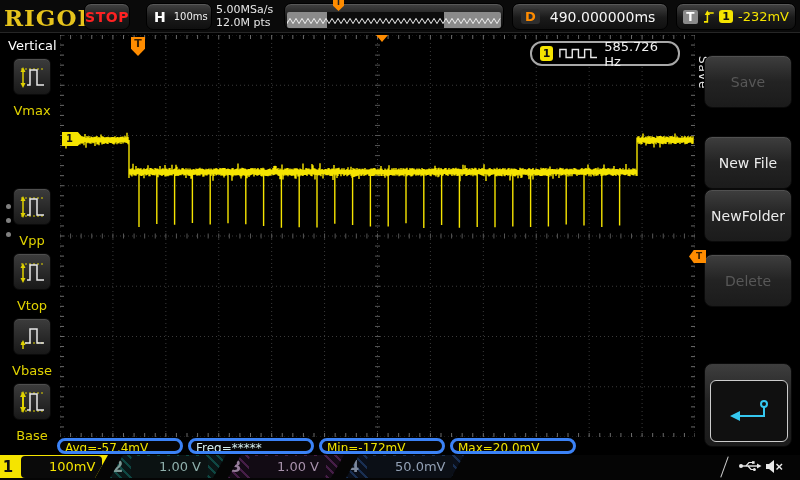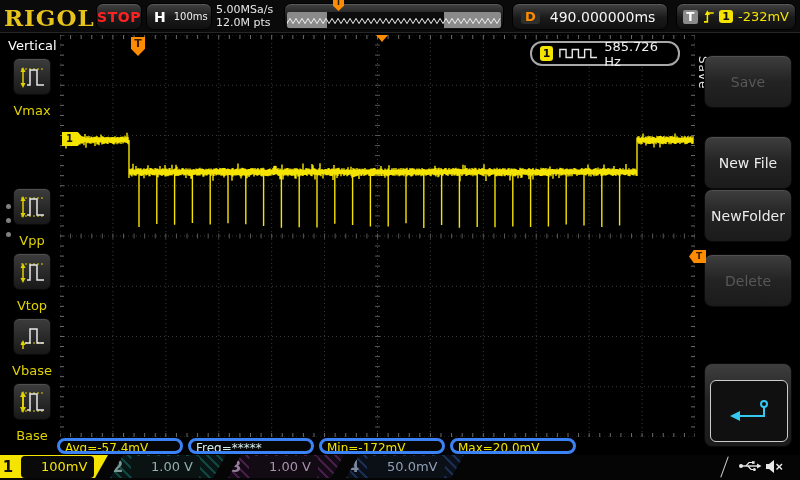--- a/index.html
+++ b/index.html
@@ -7,21 +7,21 @@
     font-family:"DejaVu Sans", sans-serif; }
   #screen { position:relative; width:800px; height:480px; background:#000; }
 
   
   #topbar { position:absolute; left:0; top:0; width:800px; height:33px; background:#0a0a0a; border-bottom:1px solid #262626; }
   .tbox { position:absolute; top:3px; height:27px; border-radius:7px;
     background:linear-gradient(#424242,#1a1a1a 55%,#101010); border:1px solid #000;
     box-shadow:inset 0 1px 0 rgba(255,255,255,.12); display:flex; align-items:center; }
   #brand { left:4px; top:4px; position:absolute; color:#e6c41c; font-family:"DejaVu Serif", serif;
     font-weight:bold; font-size:23px; letter-spacing:1px; font-style:normal; }
-  #stopbox { left:96px; width:46px; justify-content:center; }
+  #stopbox { left:84px; width:46px; justify-content:center; }
   #stopbox span { color:#ff2222; font-weight:bold; font-size:14px; letter-spacing:.5px; }
   #hbox { left:146px; width:66px; padding:0 7px; gap:8px; }
   #hbox .hletter { color:#fff; font-weight:bold; font-size:14px; }
   #hbox .hval { color:#f0f0f0; font-size:10px; }
   #acq { left:216px; top:3px; position:absolute; color:#e8e8e8; font-size:11px; line-height:13px; }
   #posbarbox { left:284px; width:220px; padding:0; }
   #posbar { position:absolute; left:2px; top:8px; width:214px; height:16px; background:#8a8a8a; border-radius:2px; overflow:hidden; }
   #poswindow { position:absolute; left:40px; top:0; width:117px; height:16px; background:#0c0c0c; }
   #posbarbox svg { position:absolute; left:2px; top:8px; }
   #postrig { position:absolute; left:48px; top:-6px; width:11px; height:13px; background:#ff8c00;
@@ -82,21 +82,21 @@
 
   
   .meas { position:absolute; top:438px; width:126px; height:16px; border:3px solid #3b82f6;
     border-radius:8px; background:#060606; font-size:12px; line-height:14px; padding-left:5px;
     white-space:nowrap; overflow:hidden; }
 
   
   #chbar { position:absolute; left:0; top:455px; width:800px; height:25px; background:#050505; }
   .chtab { position:absolute; top:0; height:23px; display:flex; align-items:center; gap:5px; }
   .chnum { font-weight:bold; font-size:15px; width:16px; text-align:center; }
-  .chbox { height:22px; border-radius:4px; display:flex; align-items:center; gap:2px; padding:0 7px; }
+  .chbox { height:22px; border-radius:4px; display:flex; align-items:center; gap:10px; padding:0 7px; }
   .coup { width:11px; height:7px; }
   .coup .l1 { height:2px; background:currentColor; margin-bottom:2px; }
   .coup .l2 { height:2px; background:repeating-linear-gradient(90deg,currentColor 0 2px,transparent 2px 4px); }
   #ch1tab { left:0; width:108px; background:#f5e400;
     clip-path:polygon(0 0,100% 0,calc(100% - 13px) 100%,0 100%); }
   #ch1tab .chnum { color:#111; }
   #ch1tab .chbox { background:#0a0a0a; color:#f5e400; font-size:13px; }
   .offtab .chbox { background:#0b1212; font-size:13px; }
   #ch2tab { left:110px; width:116px; background:#0a1616;
     background-image:repeating-linear-gradient(45deg, rgba(25,184,168,.30) 0 2px, transparent 2px 7px);

